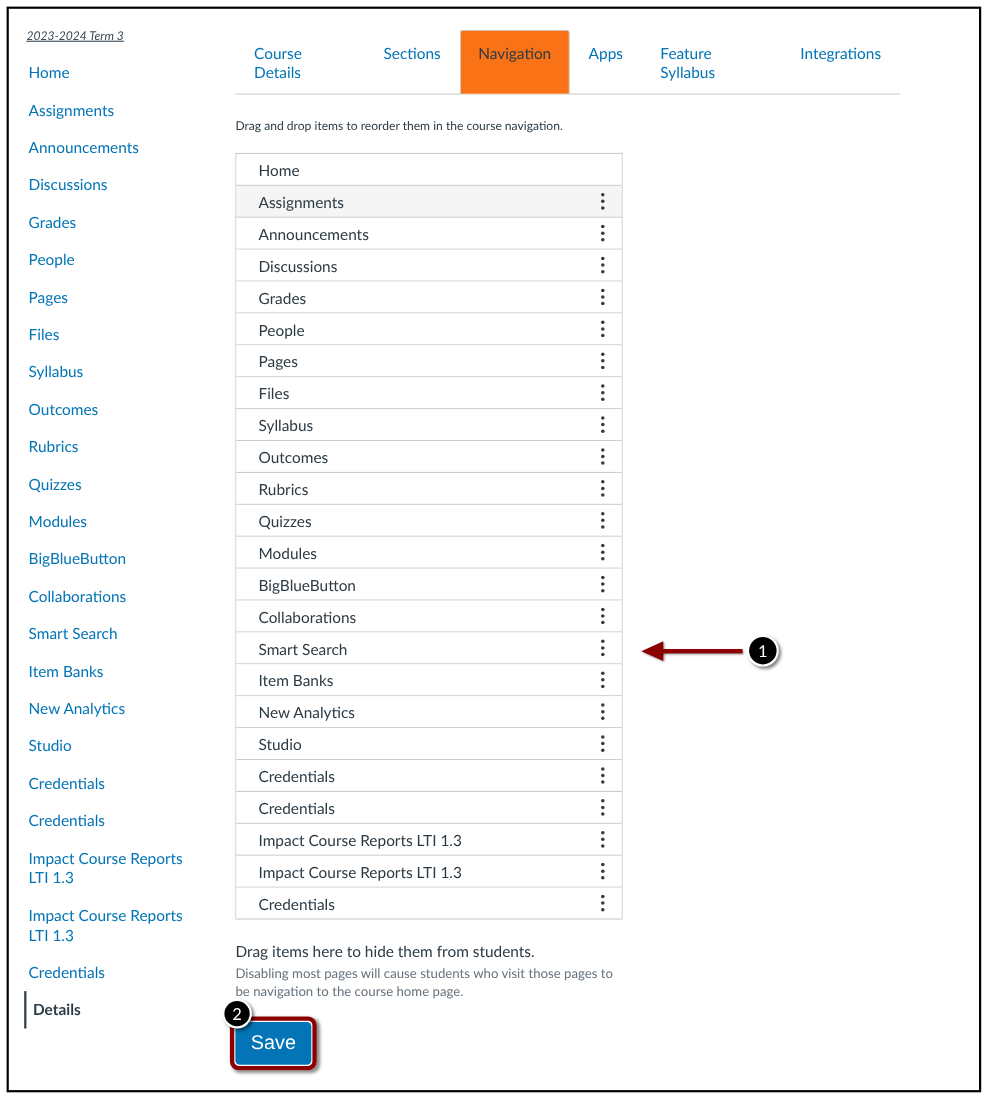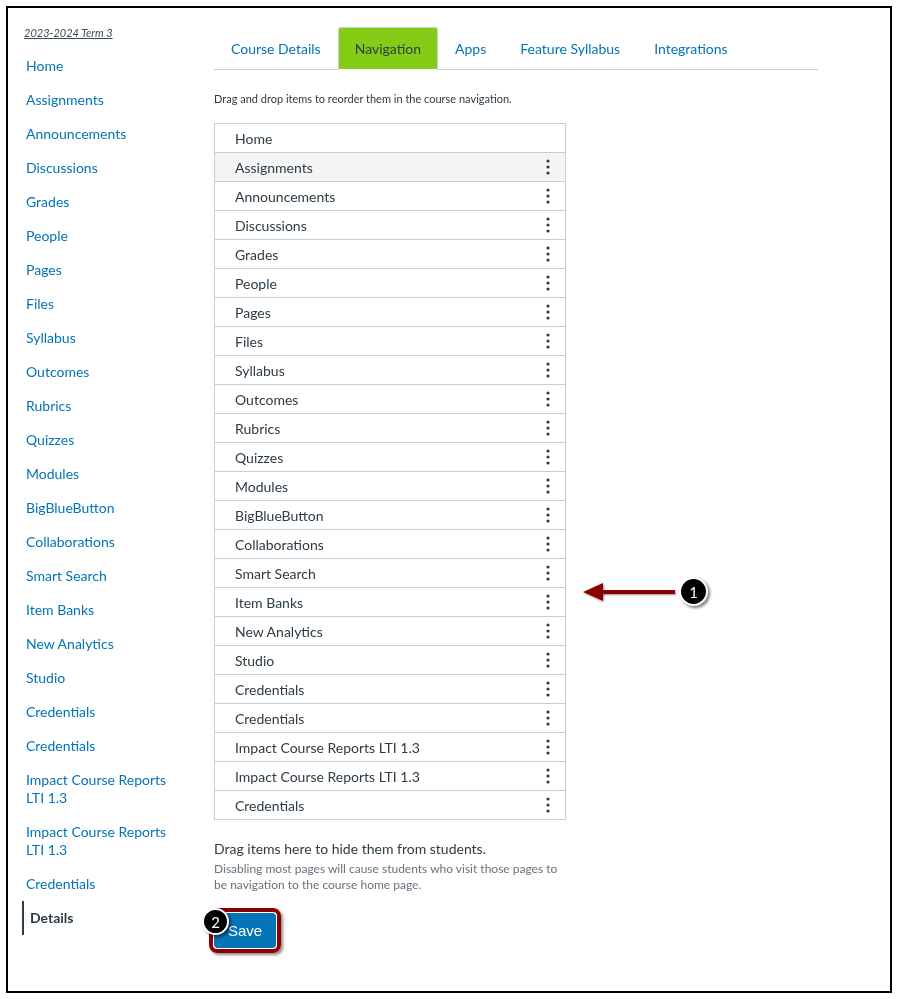--- a/index.html
+++ b/index.html
@@ -68,21 +68,21 @@
     cursor: pointer;
     position: relative;
     top: 1px;
     border: 1px solid transparent;
     border-bottom: none;
   }
   .tabs .tab.active {
     color: #2d3b45;
     border: 1px solid #c7cdd1;
     border-bottom: 1px solid #fff;
-    background: #84cc16;
+    background: #f97316;
     border-radius: 3px 3px 0 0;
   }
   .instructions {
     font-size: 11px;
     color: #2d3b45;
     padding: 22px 0 18px 0;
   }
   .nav-table {
     width: 352px;
     border: 1px solid #c7cdd1;
@@ -130,21 +130,21 @@
   .save-btn-wrap {
     margin-top: 20px;
     position: relative;
     display: inline-block;
   }
   .save-btn {
     background: #0374B5;
     color: #fff;
     border: none;
     padding: 9px 14px;
-    font-size: 15px;
+    font-size: 18px;
     border-radius: 4px;
     cursor: pointer;
     position: relative;
   }
   .save-outline {
     position: absolute;
     left: -5px; top: -5px; right: -5px; bottom: -5px;
     border: 4px solid #8b0000;
     border-radius: 8px;
     pointer-events: none;
@@ -228,20 +228,21 @@
         <li><a>Impact Course Reports LTI 1.3</a></li>
         <li><a>Impact Course Reports LTI 1.3</a></li>
         <li><a>Credentials</a></li>
         <li class="active"><span>Details</span></li>
       </ul>
   </div>
 
   <div class="main">
     <div class="tabs" id="tabs">
         <div class="tab">Course Details</div>
+        <div class="tab">Sections</div>
         <div class="tab active">Navigation</div>
         <div class="tab">Apps</div>
         <div class="tab">Feature Syllabus</div>
         <div class="tab">Integrations</div>
       </div>
     <div class="instructions">Drag and drop items to reorder them in the course navigation.</div>
     <div class="nav-table" id="nav-table">
         <div class="row first">
           <span>Home</span>
         </div>

